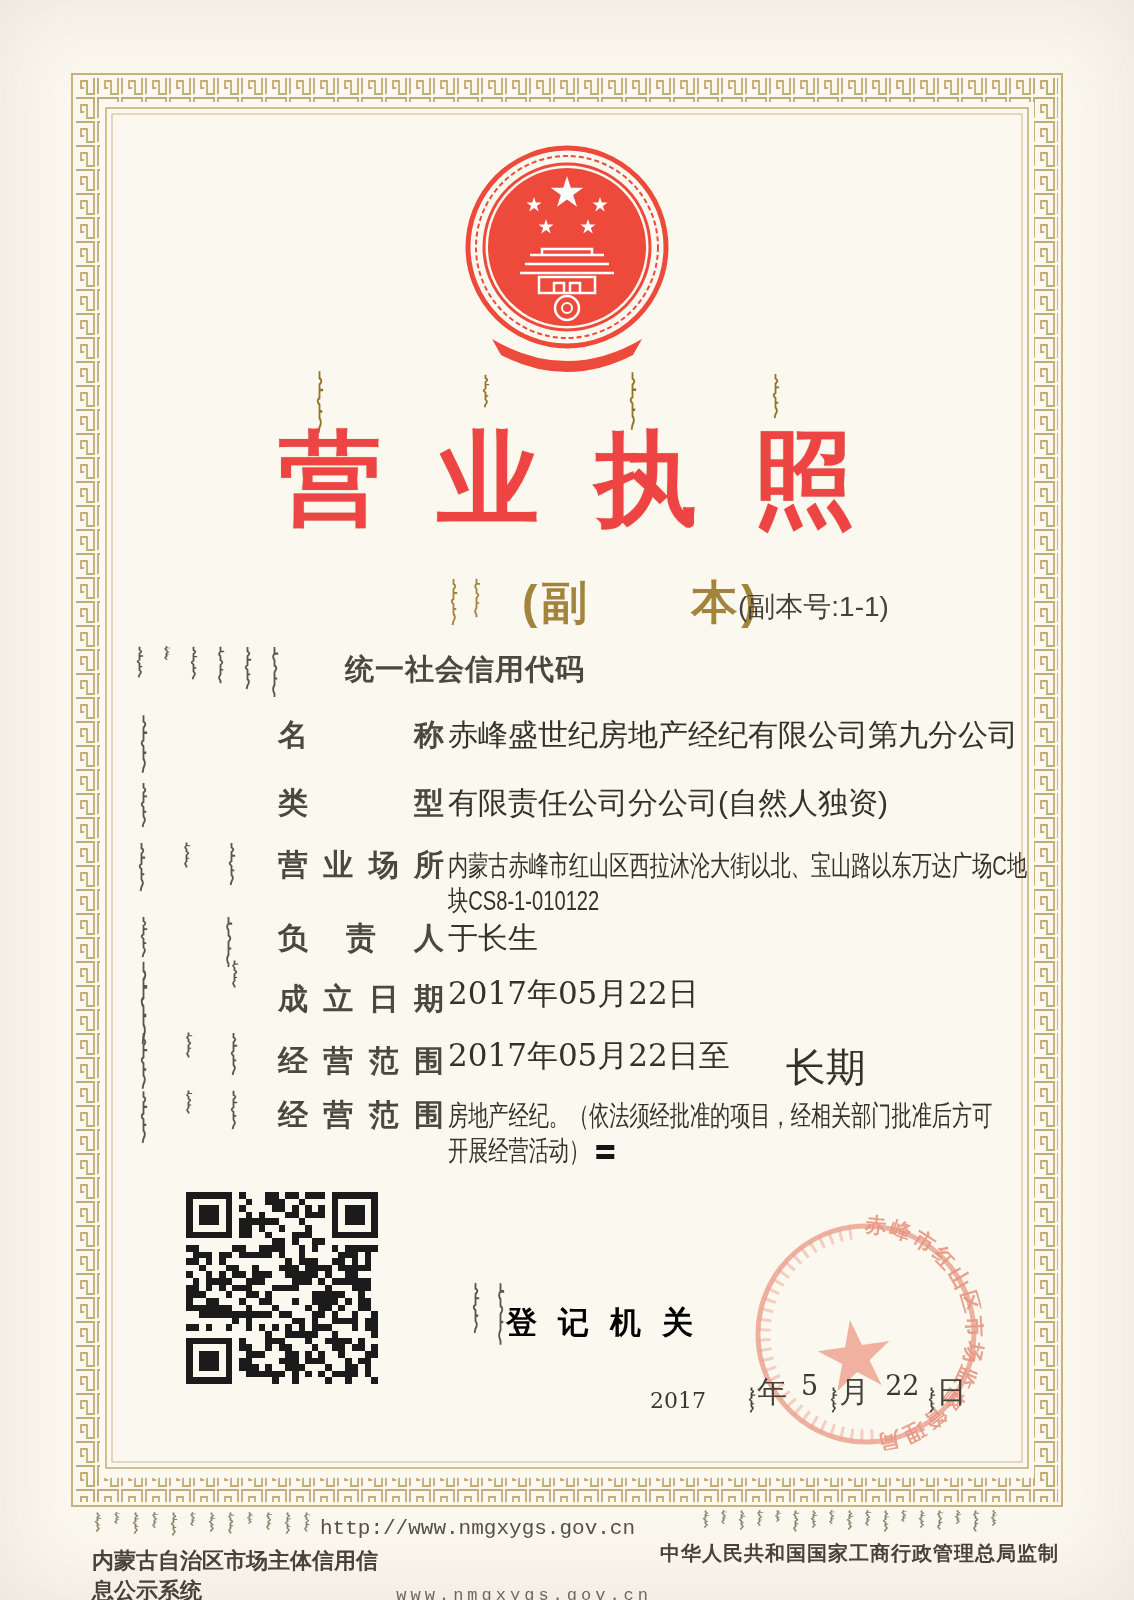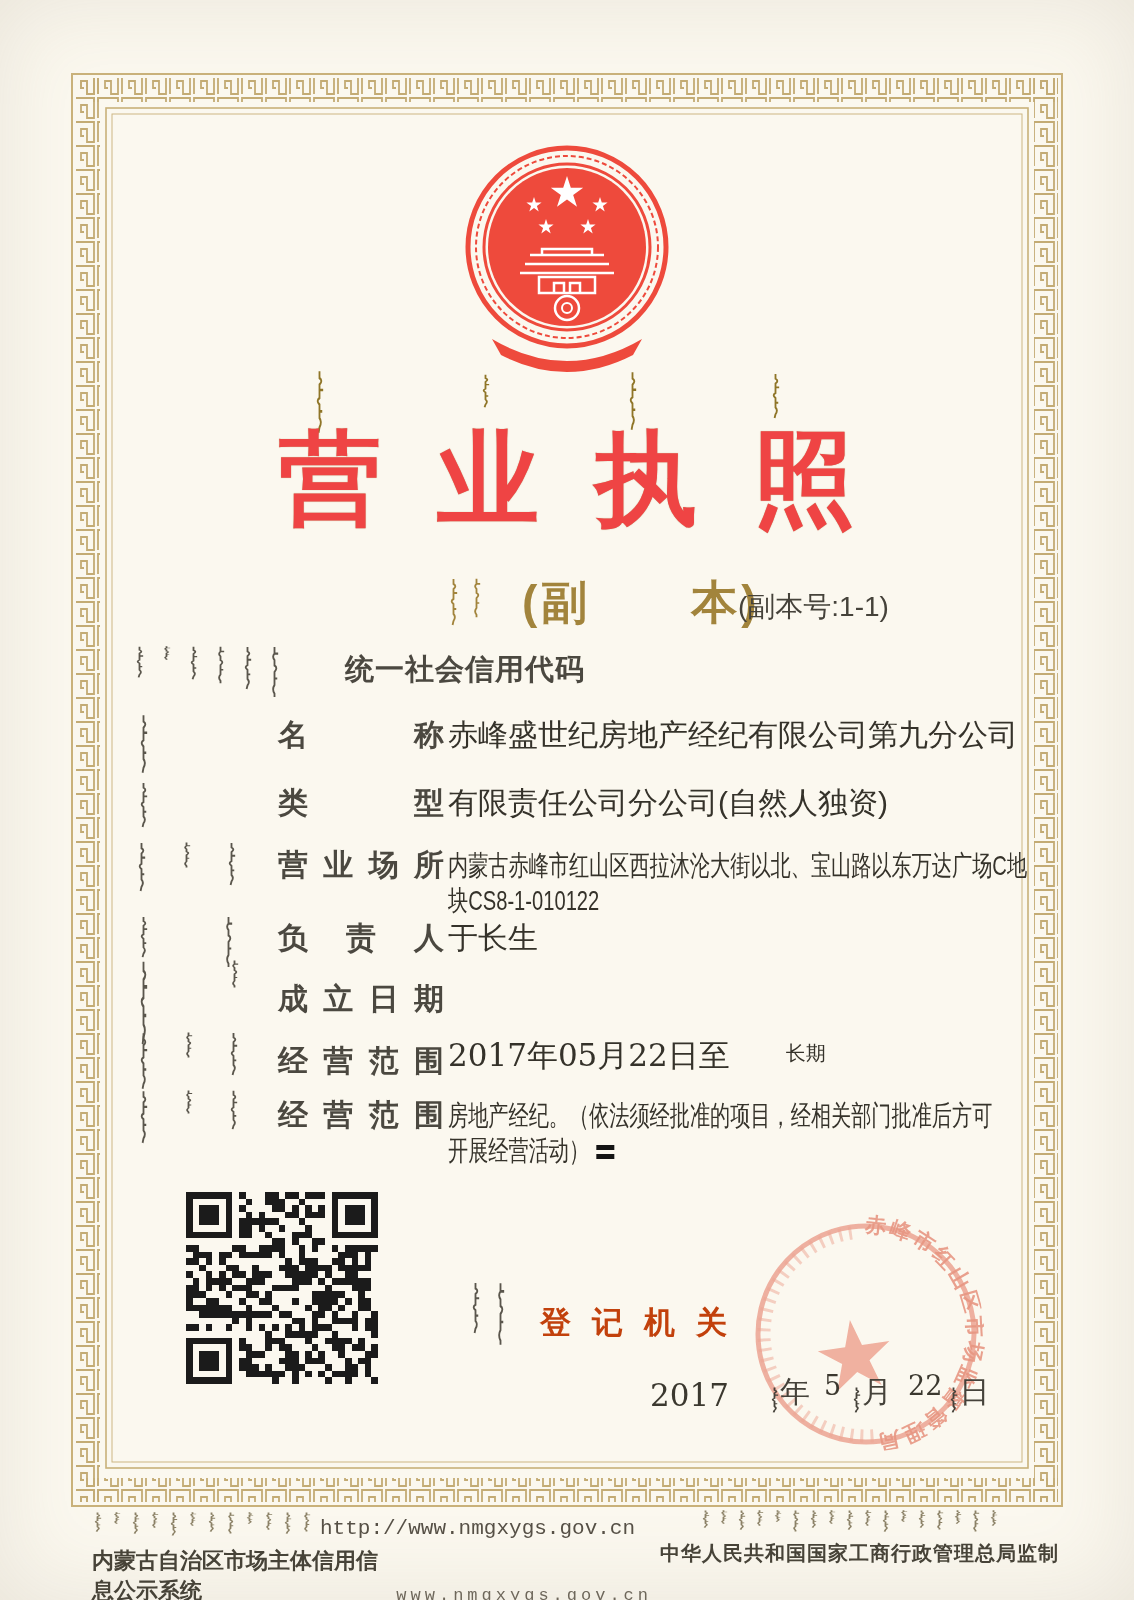--- a/index.html
+++ b/index.html
@@ -36,29 +36,29 @@
   .frow{position:absolute;left:278px;display:flex;align-items:flex-start;}
   .flabel{
     width:166px;flex:0 0 166px;font-size:30px;font-weight:600;color:#4b4840;
     text-align:justify;text-align-last:justify;line-height:1.1;
   }
   .fvalue{margin-left:4px;font-size:30px;color:#35322a;line-height:1.15;}
   .serifv{font-family:"DejaVu Serif","Liberation Serif",serif;font-size:31px;margin-top:-6px;}
   .condensed{font-size:28px;transform:scaleX(.72);transform-origin:0 0;line-height:1.25;}
   .w-premises{width:828px;}
   .w-scope{width:768px;}
-  .suffix{margin-left:56px;font-size:20px;color:#35322a;margin-top:-4px;}
+  .suffix{margin-left:56px;font-size:40px;color:#35322a;margin-top:-4px;}
   .ink-mark{display:inline-block;width:25px;height:15px;margin-left:10px;vertical-align:middle;
     background:linear-gradient(#141414 0 5px,transparent 5px 9px,#141414 9px 14px,transparent 14px);}
 
   
   .reg-row{position:absolute;left:470px;top:1282px;display:flex;align-items:flex-end;}
-  .reg-label{font-size:31px;font-weight:600;color:#c2410c;letter-spacing:21px;margin-left:34px;padding-bottom:2px;}
+  .reg-label{font-size:31px;font-weight:600;color:#000000;letter-spacing:21px;margin-left:0;padding-bottom:2px;}
   .date-row{position:absolute;left:650px;top:1372px;display:flex;align-items:flex-end;color:#3b382f;}
-  .date-num{font-family:"DejaVu Serif","Liberation Serif",serif;font-size:31px;}
+  .date-num{font-family:"DejaVu Serif","Liberation Serif",serif;font-size:22px;}
   .date-sup{font-family:"DejaVu Serif","Liberation Serif",serif;font-size:27px;position:relative;top:-12px;}
   .date-unit{font-size:30px;color:#45423a;}
   .seal{position:absolute;left:748px;top:1216px;opacity:.93;transform:rotate(-8deg);}
 
   
   .footer-left{position:absolute;left:92px;top:1512px;width:560px;}
   .footer-right{position:absolute;left:660px;top:1510px;width:420px;}
   .f-line{display:flex;align-items:flex-end;}
   .url-top{font-family:"Liberation Mono",monospace;font-size:21px;color:#565046;margin-left:8px;}
   .sys-name{font-size:22px;font-weight:700;color:#474338;}
@@ -230,20 +230,21 @@
   <div class="abs mgrow" style="left:138px;top:960px;gap:80px;color:#5a564c">
       <svg class="mg" style="height:86px" viewBox="0 0 12 48" preserveAspectRatio="none">
         <use href="#mg1"></use>
       </svg>
       <svg class="mg" style="height:28px" viewBox="0 0 12 48" preserveAspectRatio="none">
         <use href="#mg2"></use>
       </svg>
     </div>
   <div class="frow" style="top:982px">
     <div class="flabel">成立日期</div>
+    <div class="fvalue serifv">2017年05月22日</div>
   </div>
 
   <div class="abs mgrow" style="left:138px;top:1032px;gap:34px;color:#5a564c">
       <svg class="mg" style="height:58px" viewBox="0 0 12 48" preserveAspectRatio="none">
         <use href="#mg1"></use>
       </svg>
       <svg class="mg" style="height:26px" viewBox="0 0 12 48" preserveAspectRatio="none">
         <use href="#mg2"></use>
       </svg>
       <svg class="mg" style="height:44px" viewBox="0 0 12 48" preserveAspectRatio="none">

